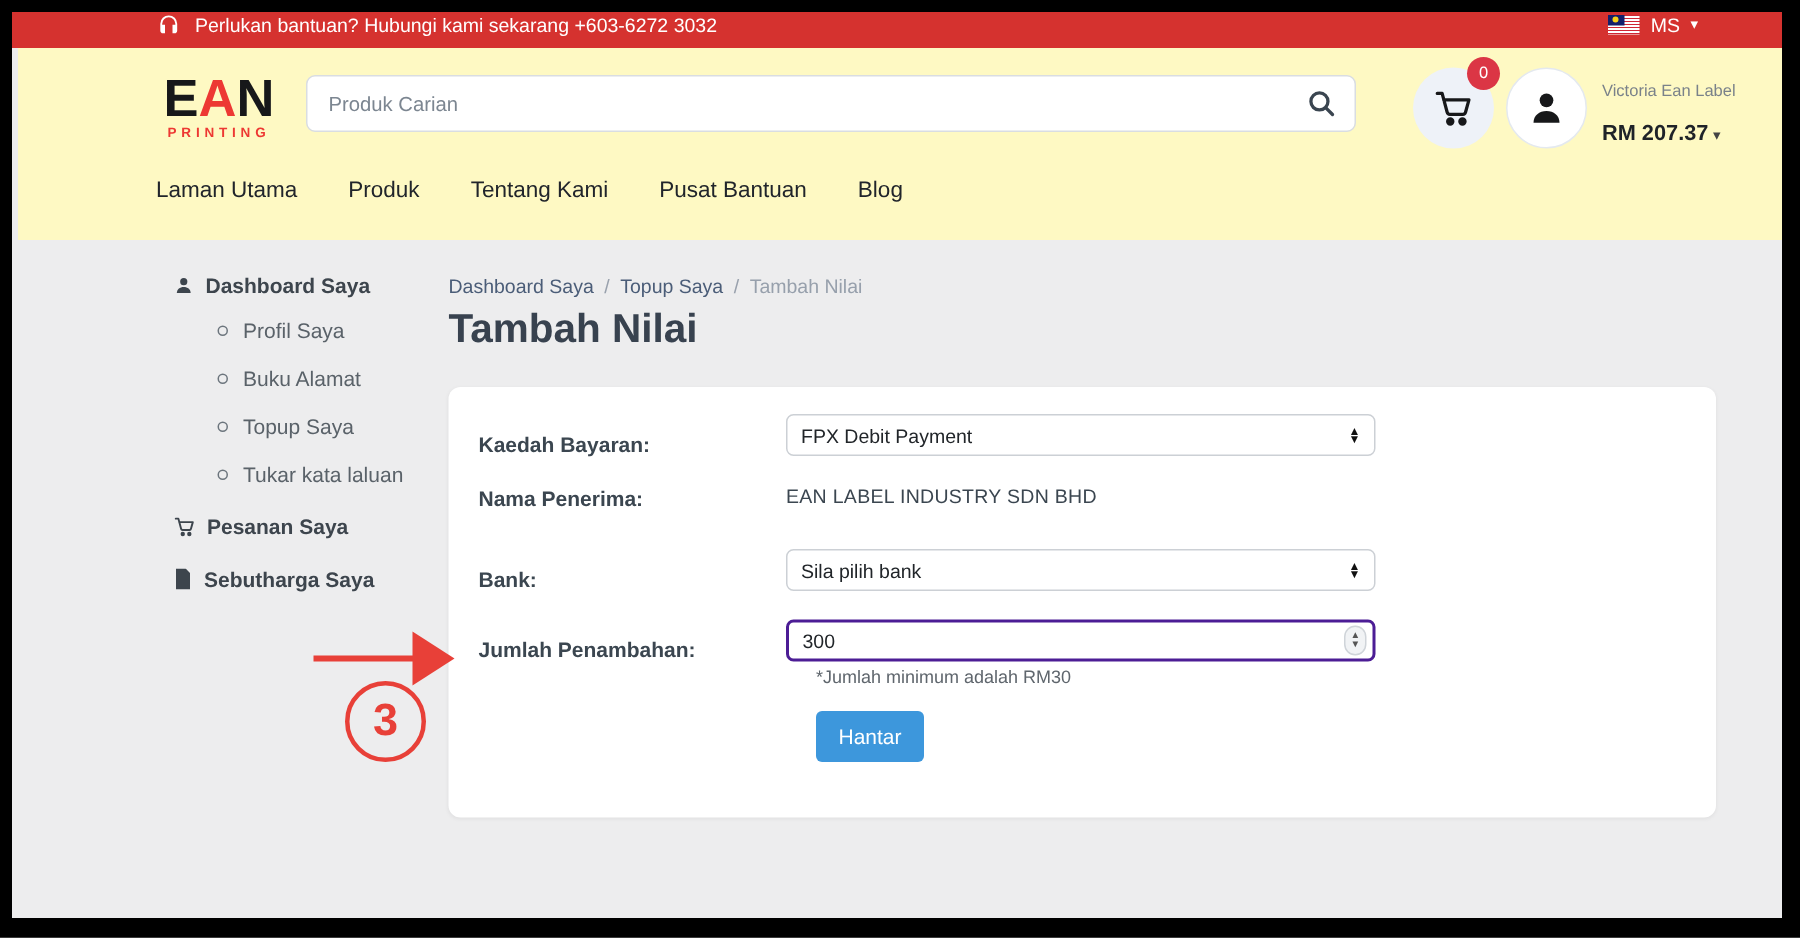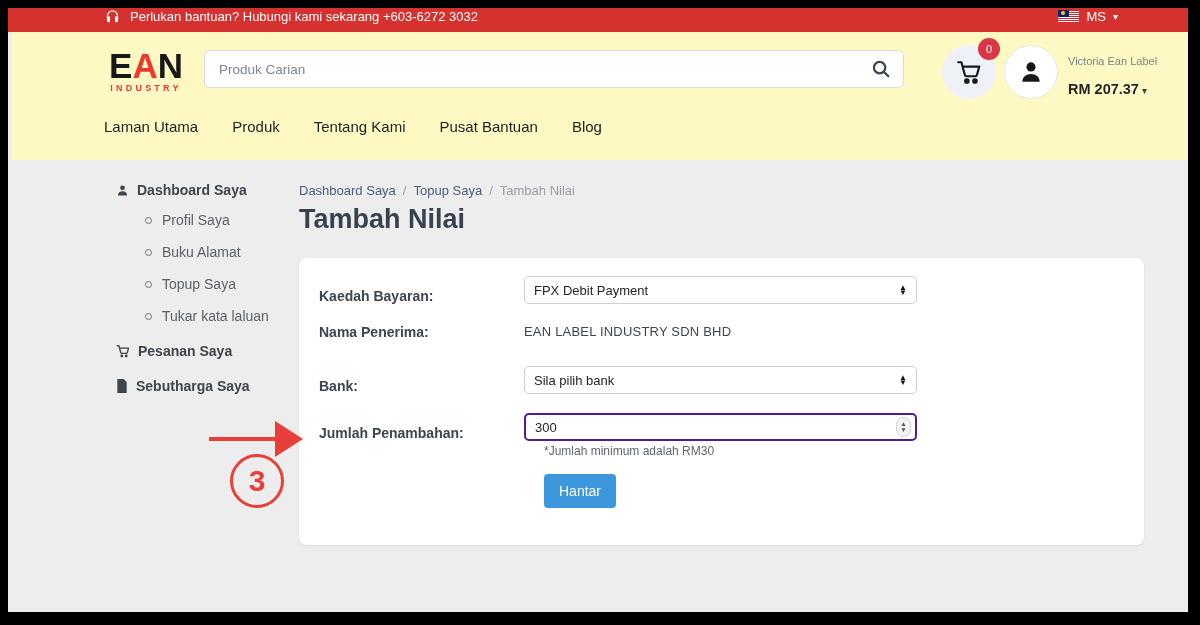--- a/index.html
+++ b/index.html
@@ -1,21 +1,21 @@
 <!DOCTYPE html>
 <html><head>
 <meta charset="utf-8">
 <style>
   * { margin:0; padding:0; box-sizing:border-box; }
   html,body { width:1200px; height:625px; background:#000; font-family:"Liberation Sans","DejaVu Sans",sans-serif; overflow:hidden; }
   .page { position:absolute; left:8px; top:8px; width:1180px; height:604px; background:#ededee; overflow:hidden; }
 
   
   .topbar { position:absolute; left:0; top:0; width:100%; height:24px; background:#d5322f; overflow:hidden; }
-  .topbar-inner { display:flex; align-items:center; justify-content:space-between; height:34px; margin-top:-9px; padding:0 70px 0 97px; }
+  .topbar-inner { display:flex; align-items:center; justify-content:space-between; height:34px; margin-top:-9px; padding:0 56px 0 97px; }
   .topbar-left { display:flex; align-items:center; gap:10px; color:#fff; font-size:13px; }
   .topbar-right { display:flex; align-items:center; gap:7px; color:#fff; font-size:13px; cursor:pointer; }
   .flag { width:21px; height:13px; position:relative; background:repeating-linear-gradient(180deg,#cf2634 0 1px,#fff 1px 2px); display:inline-block; }
   .flag .canton { position:absolute; left:0; top:0; width:11px; height:7px; background:#131f6b; }
   .flag .star { position:absolute; left:3px; top:1px; width:4px; height:4px; background:#f7d117; border-radius:50%; }
   .caret { font-size:10px; }
 
   
   .header { position:absolute; left:4px; top:24px; width:100%; height:128px; background:#fef9c3; }
   .logo { position:absolute; left:92px; top:18px; width:84px; text-align:center; cursor:pointer; }
@@ -96,21 +96,21 @@
           </span>
         <span>MS</span>
         <span class="caret">▾</span>
       </div>
     </div>
   </div>
 
   <div class="header">
     <div class="logo">
       <div class="logo-main"><span class="blk">E</span><span class="red">A</span><span class="blk">N</span></div>
-      <div class="logo-sub">INDUSTRY</div>
+      <div class="logo-sub">PRINTING</div>
     </div>
 
     <div class="search-wrap">
       <input class="search-input" type="text" placeholder="Produk Carian" style="">
       <span class="search-icon">
         <svg width="22" height="22" viewBox="0 0 24 24" fill="none" stroke="#3a4550" stroke-width="2.4" stroke-linecap="round">
             <circle cx="10.5" cy="10.5" r="6.2"></circle>
             <line x1="15.2" y1="15.2" x2="20" y2="20"></line>
           </svg>
       </span>

